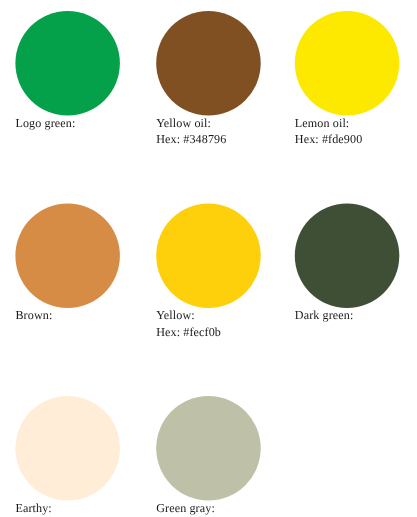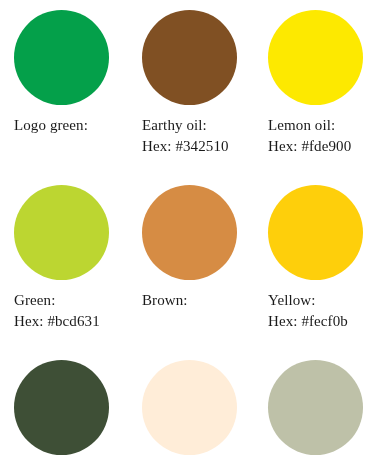--- a/index.html
+++ b/index.html
@@ -37,23 +37,22 @@
   }
 
   .swatch-circle {
     width: 95px;
     height: 95px;
     border-radius: 50%;
     display: block;
   }
 
   .swatch-caption {
-    margin-top: 10px;
     line-height: 1.38;
-    font-size: 15px;
+    font-size: 11px;
     letter-spacing: 0.1px;
     white-space: nowrap;
   }
 
   .swatch-name,
   .swatch-hex {
     display: block;
   }
 </style>
 </head>
@@ -64,40 +63,33 @@
   <div class="swatch-cell">
     <div class="swatch-circle" style="background-color: rgb(4, 160, 74);"></div>
     <div class="swatch-caption">
       <span class="swatch-name">Logo green:</span>
     </div>
   </div>
 
   <div class="swatch-cell">
     <div class="swatch-circle" style="background-color: rgb(128, 80, 35);"></div>
     <div class="swatch-caption">
-      <span class="swatch-name">Earthy oil:</span>
-      <span class="swatch-hex">Hex: #342510</span>
+      <span class="swatch-name">Yellow oil:</span>
+      <span class="swatch-hex">Hex: #348796</span>
     </div>
   </div>
 
   <div class="swatch-cell">
     <div class="swatch-circle" style="background-color: rgb(253, 233, 0);"></div>
     <div class="swatch-caption">
       <span class="swatch-name">Lemon oil:</span>
       <span class="swatch-hex">Hex: #fde900</span>
     </div>
   </div>
 
-  <div class="swatch-cell">
-    <div class="swatch-circle" style="background-color: rgb(188, 214, 49);"></div>
-    <div class="swatch-caption">
-      <span class="swatch-name">Green:</span>
-      <span class="swatch-hex">Hex: #bcd631</span>
-    </div>
-  </div>
 
   <div class="swatch-cell">
     <div class="swatch-circle" style="background-color: rgb(214, 140, 68);"></div>
     <div class="swatch-caption">
       <span class="swatch-name">Brown:</span>
     </div>
   </div>
 
   <div class="swatch-cell">
     <div class="swatch-circle" style="background-color: rgb(254, 207, 11);"></div>

